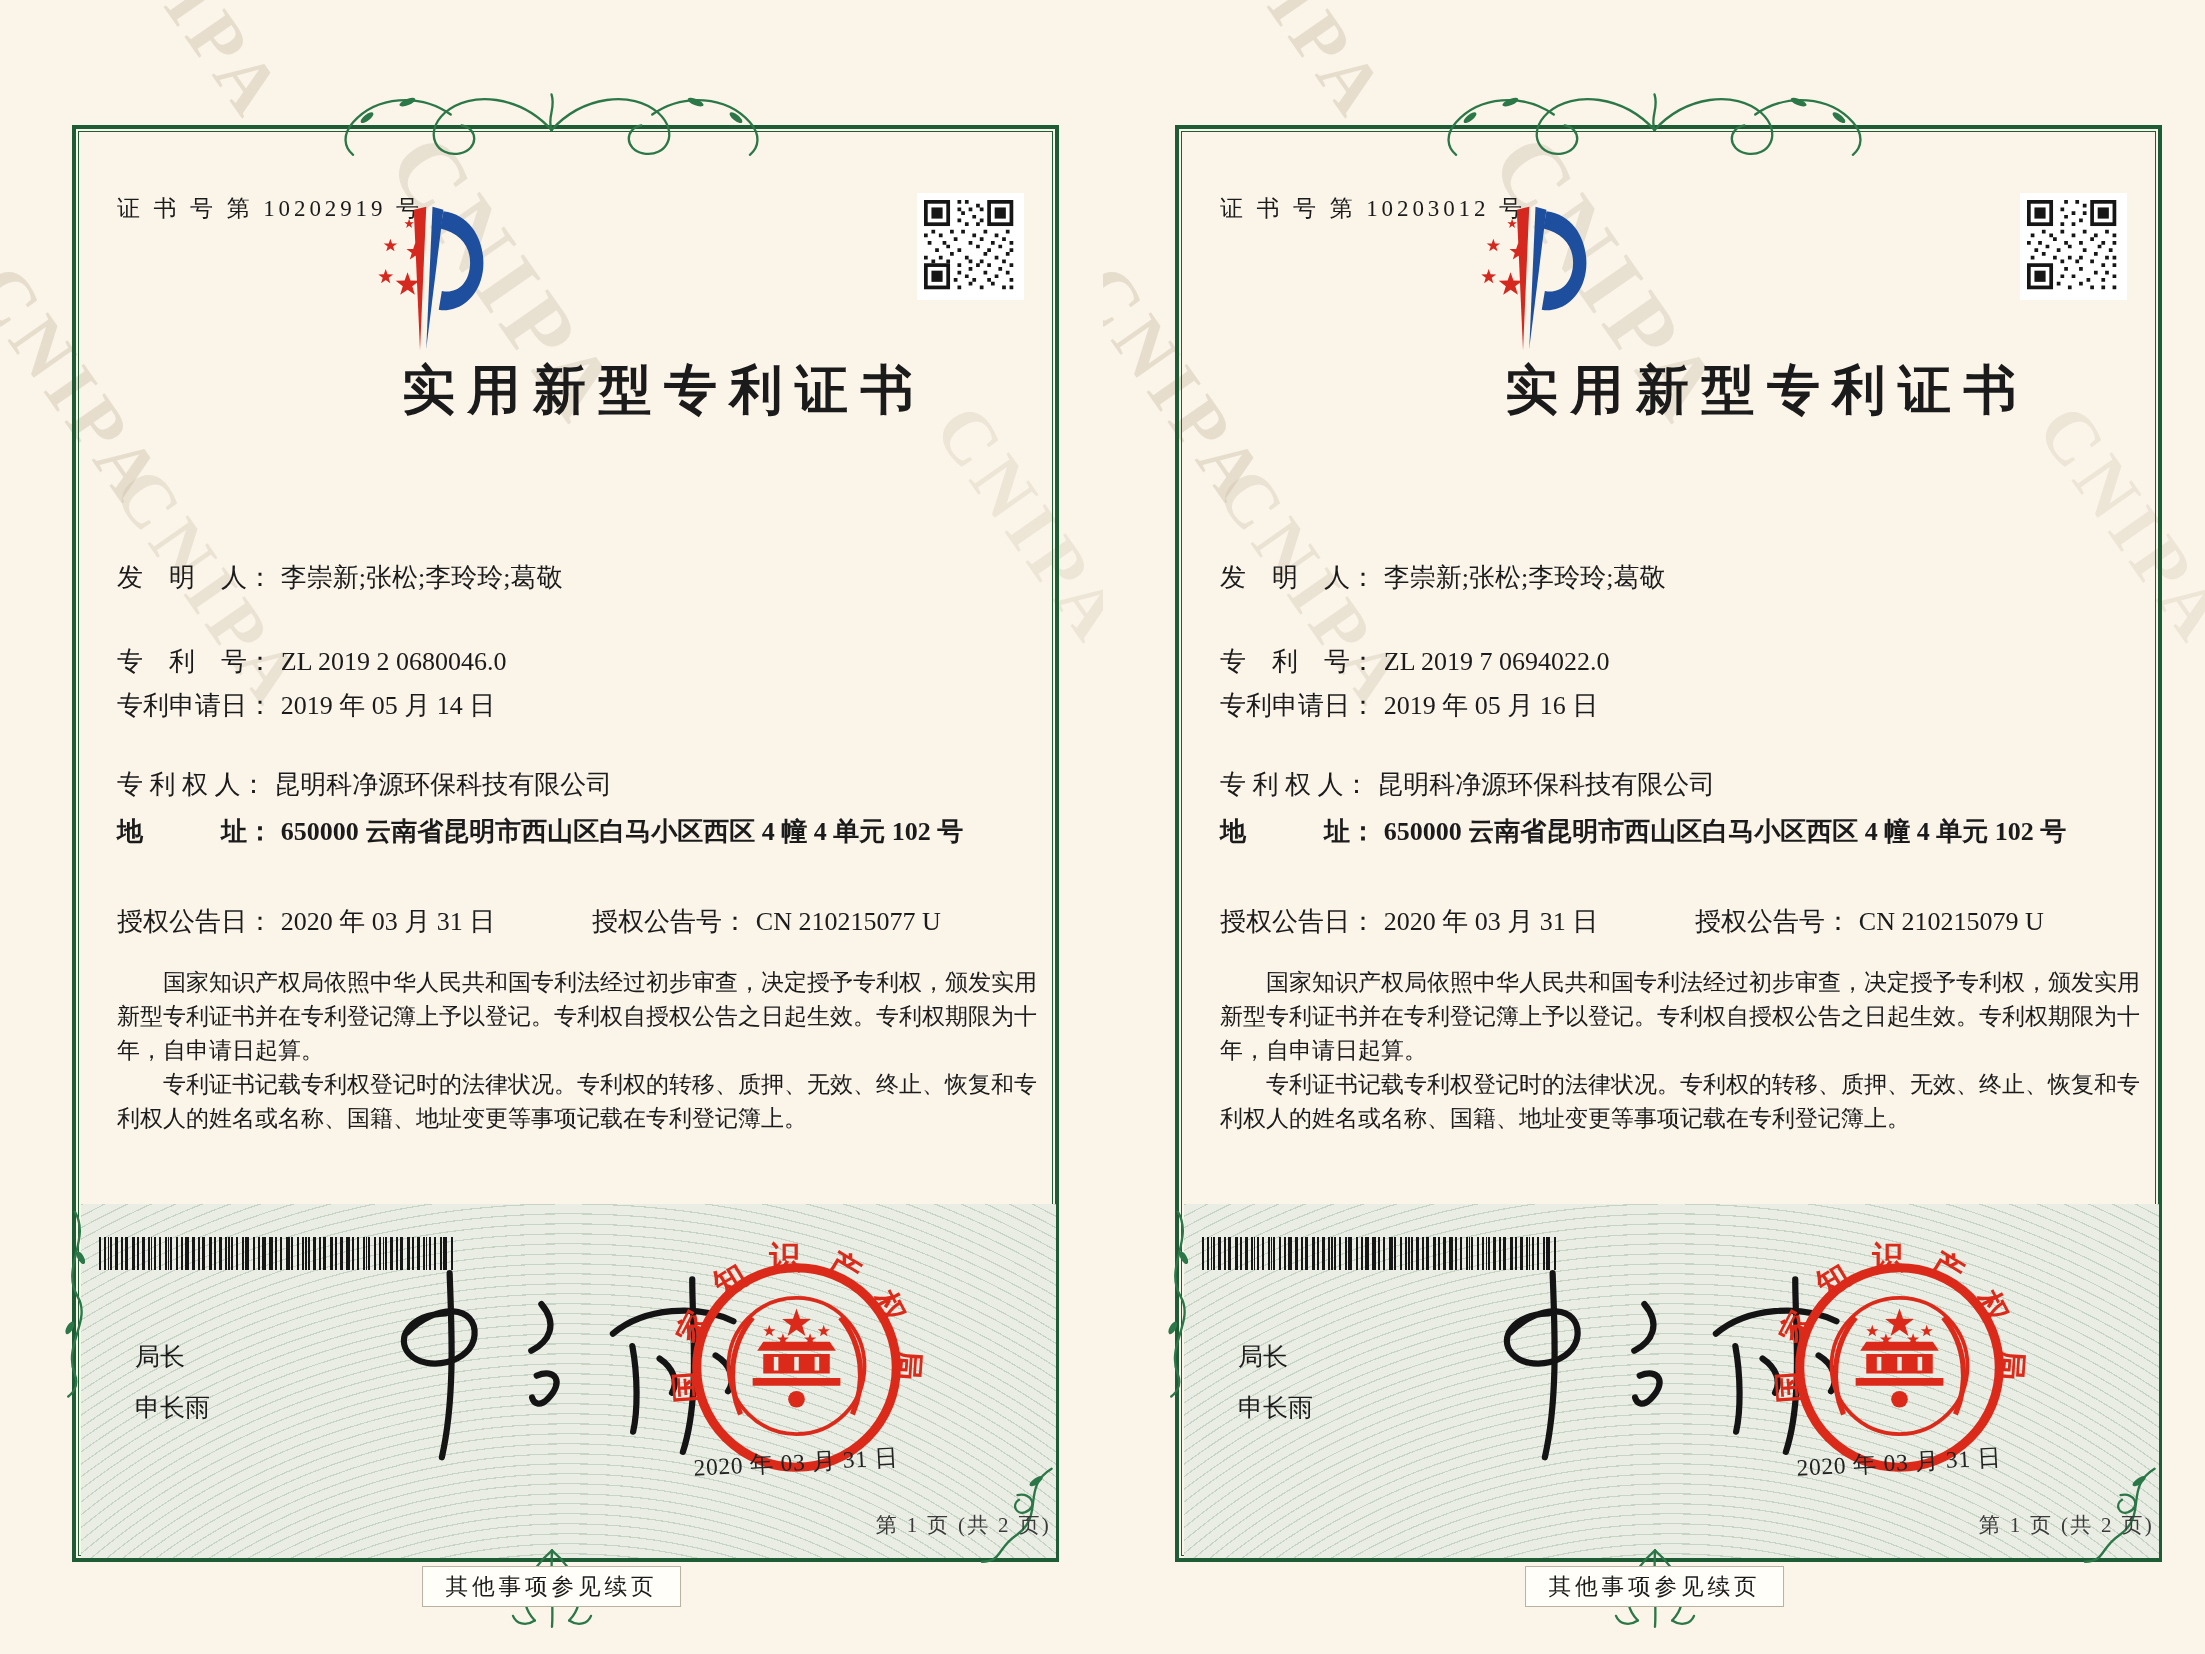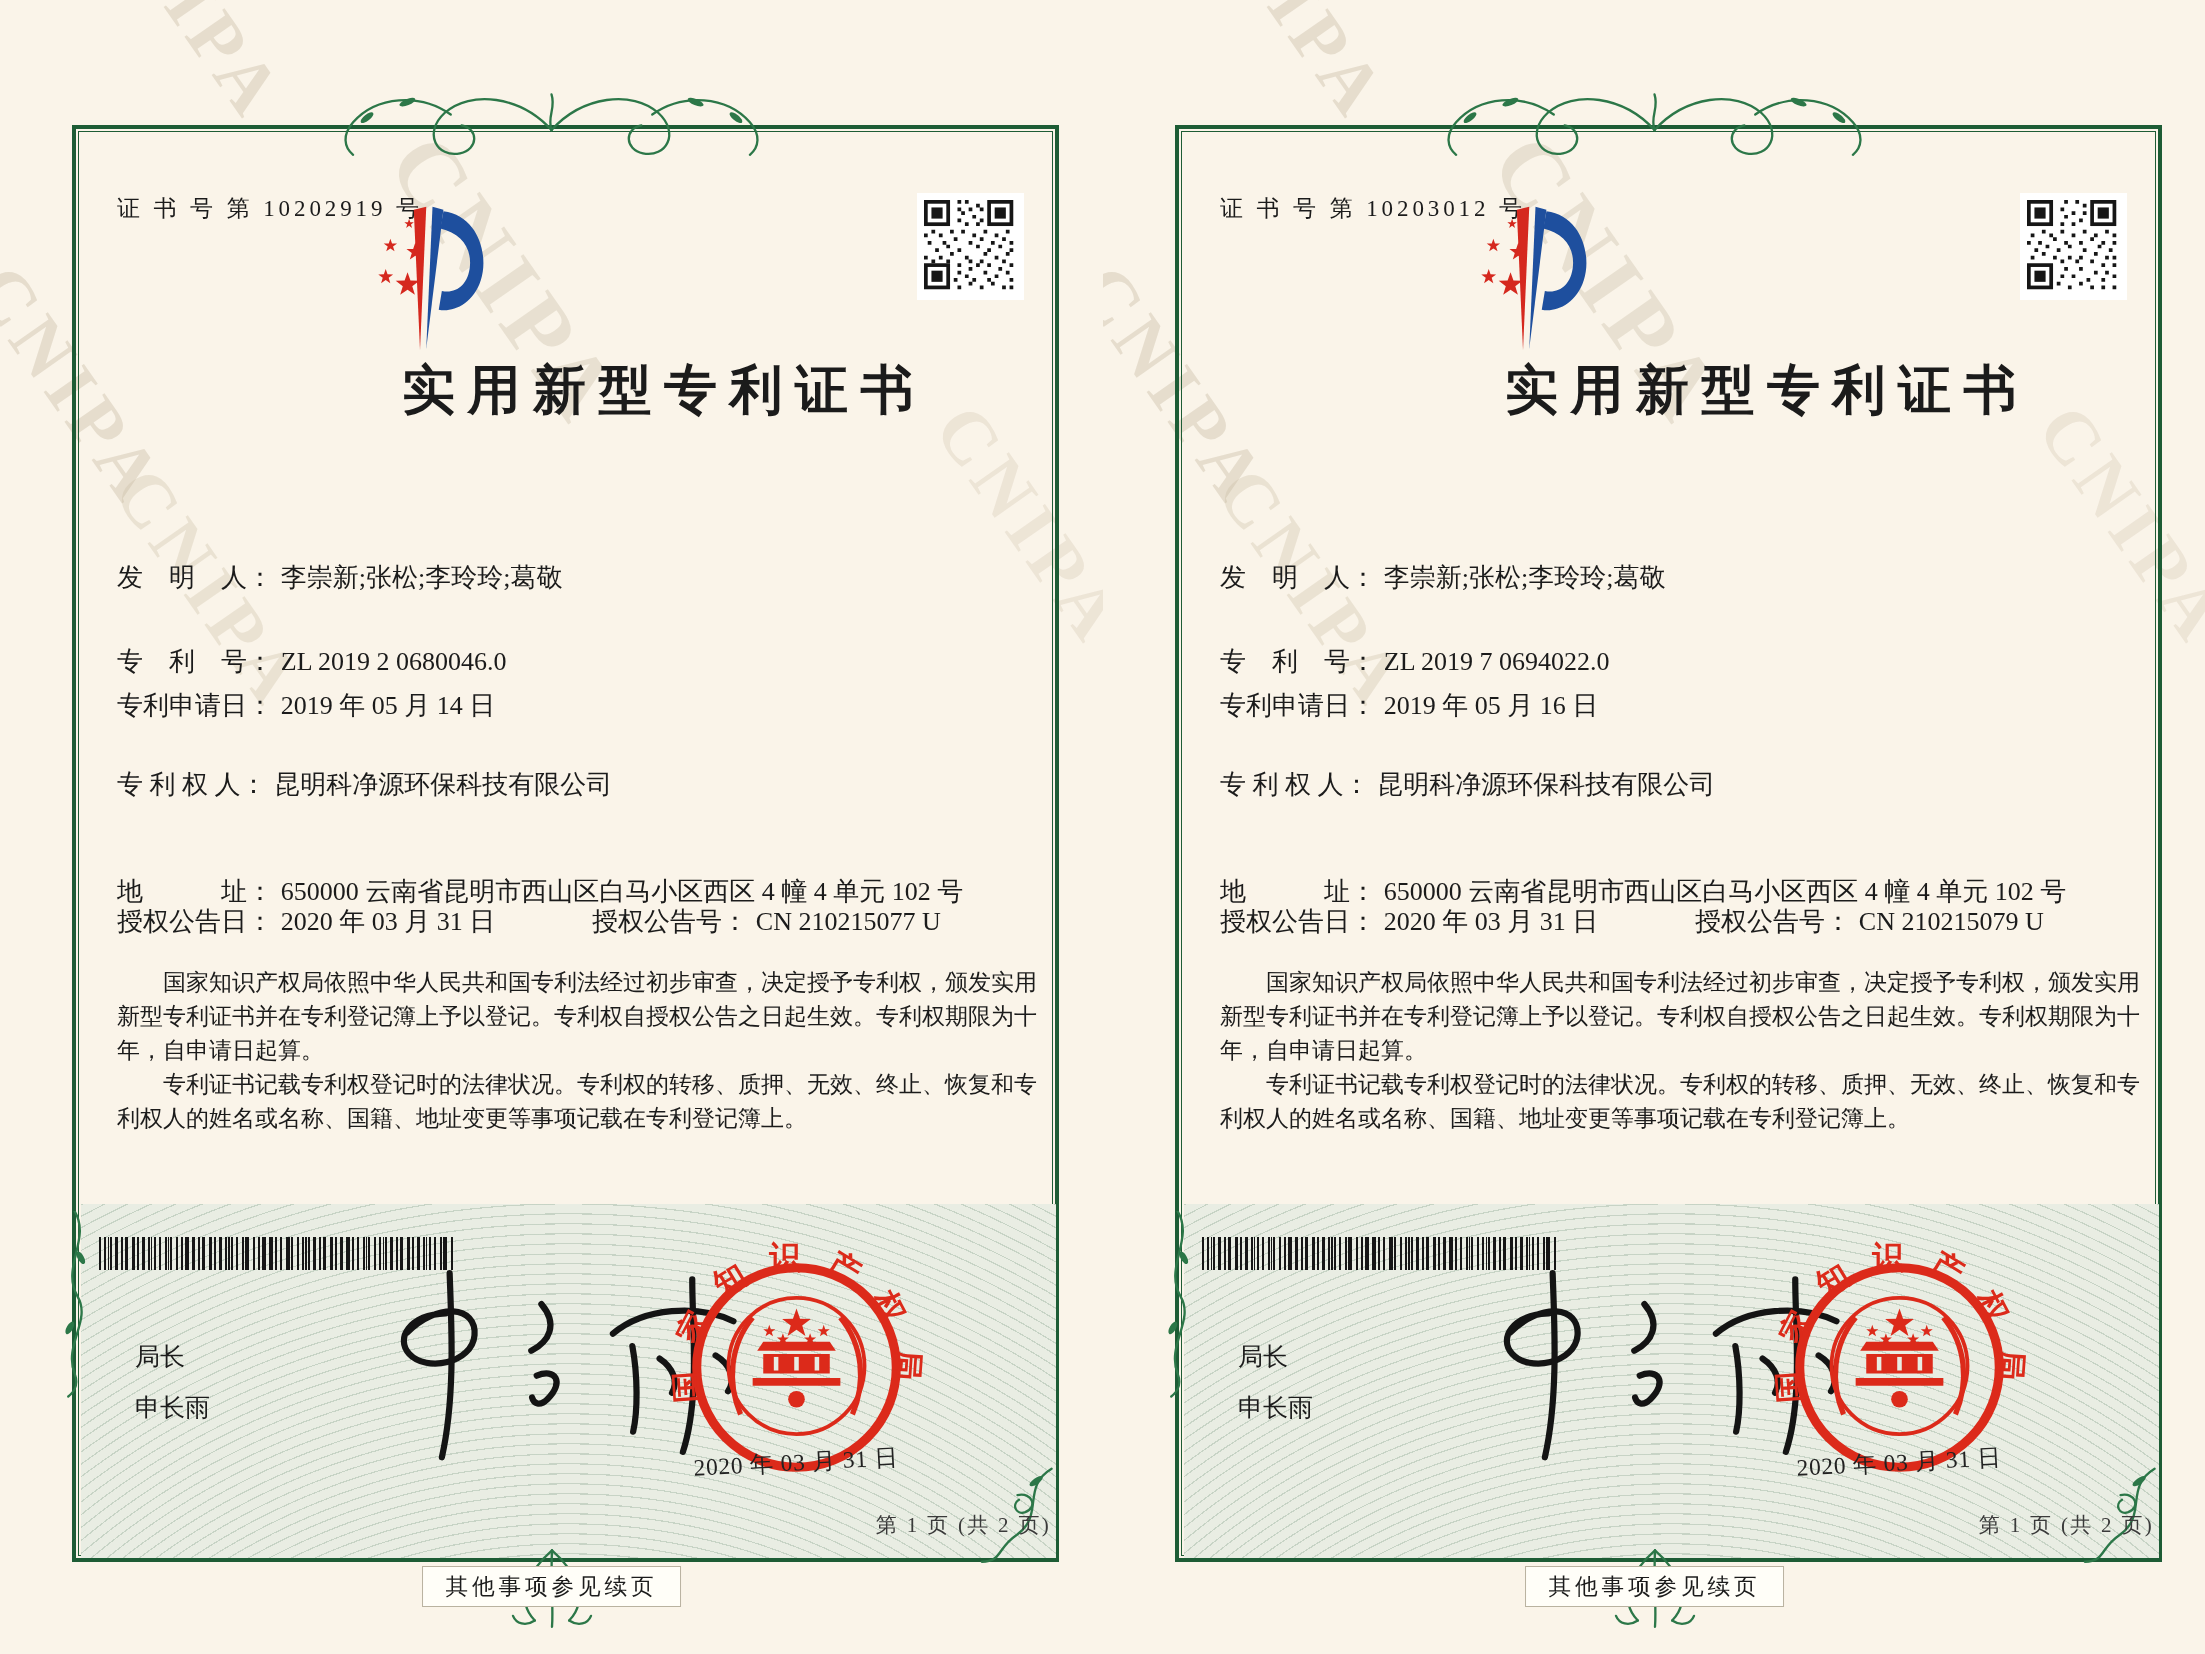--- a/index.html
+++ b/index.html
@@ -53,21 +53,21 @@
   .logo{position:absolute;left:370px;top:202px;z-index:3;}
   .qr{position:absolute;left:917px;top:193px;width:93px;height:93px;background:#fff;padding:7px;z-index:3;}
   .title{
     position:absolute;left:72px;top:355px;width:1150px;padding-left:34px;box-sizing:border-box;
     text-align:center;font-size:53px;font-weight:bold;letter-spacing:12.5px;z-index:3;white-space:nowrap;
   }
 
   .row{position:absolute;left:117px;font-size:26px;z-index:3;white-space:nowrap;}
   .row .lbl{margin-right:7.8px;}
   .r0{top:493px;} .r1{top:560px;} .r2{top:629px;margin-top:15px;} .r3{top:688px;}
-  .r4{top:767px;} .r5{top:874px;} .r6{top:904px;width:934px;}
+  .r4{top:767px;} .r5{top:814px;font-weight:bold;} .r6{top:904px;width:934px;}
   .grantno{position:absolute;left:475px;top:0;white-space:nowrap;}
   .r6 .inner{position:relative;display:block;}
 
   .body-text{
     position:absolute;left:117px;top:966px;width:920px;font-size:23px;
     line-height:34px;text-align:justify;z-index:3;
   }
   .body-text p{margin:0;text-indent:2em;}
 
   .barcode{

